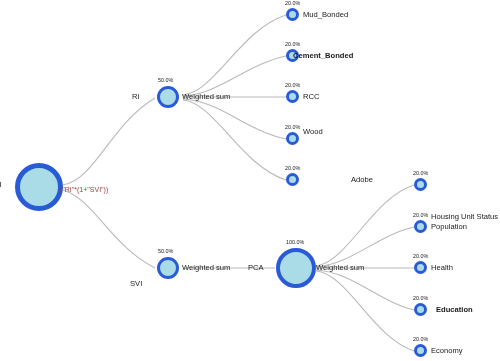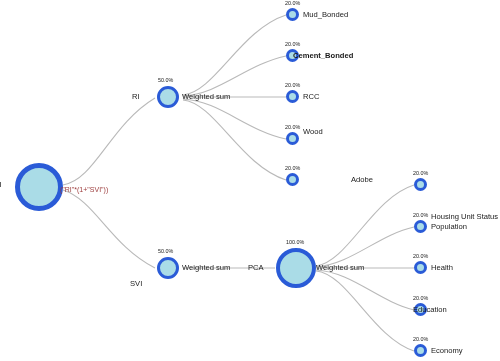--- a/index.html
+++ b/index.html
@@ -152,19 +152,19 @@
   <div class="node leaf" style="left:414px; top:220px;"></div>
   <div class="pct" style="left:413px; top:213px;">20.0%</div>
   <div class="lbl" style="left:431px; top:223px;">Population</div>
 
   <div class="node leaf" style="left:414px; top:261px;"></div>
   <div class="pct" style="left:413px; top:254px;">20.0%</div>
   <div class="lbl" style="left:431px; top:264px;">Health</div>
 
   <div class="node leaf" style="left:414px; top:303px;"></div>
   <div class="pct" style="left:413px; top:296px;">20.0%</div>
-  <div class="lbl" style="left:413px; top:306px;">Education</div>
+  <div class="lbl" style="left:436px; top:306px;font-weight:bold;">Education</div>
 
   <div class="node leaf" style="left:414px; top:344px;"></div>
   <div class="pct" style="left:413px; top:337px;">20.0%</div>
   <div class="lbl" style="left:431px; top:347px;">Economy</div>
 
 </div>
 
 </body></html>

